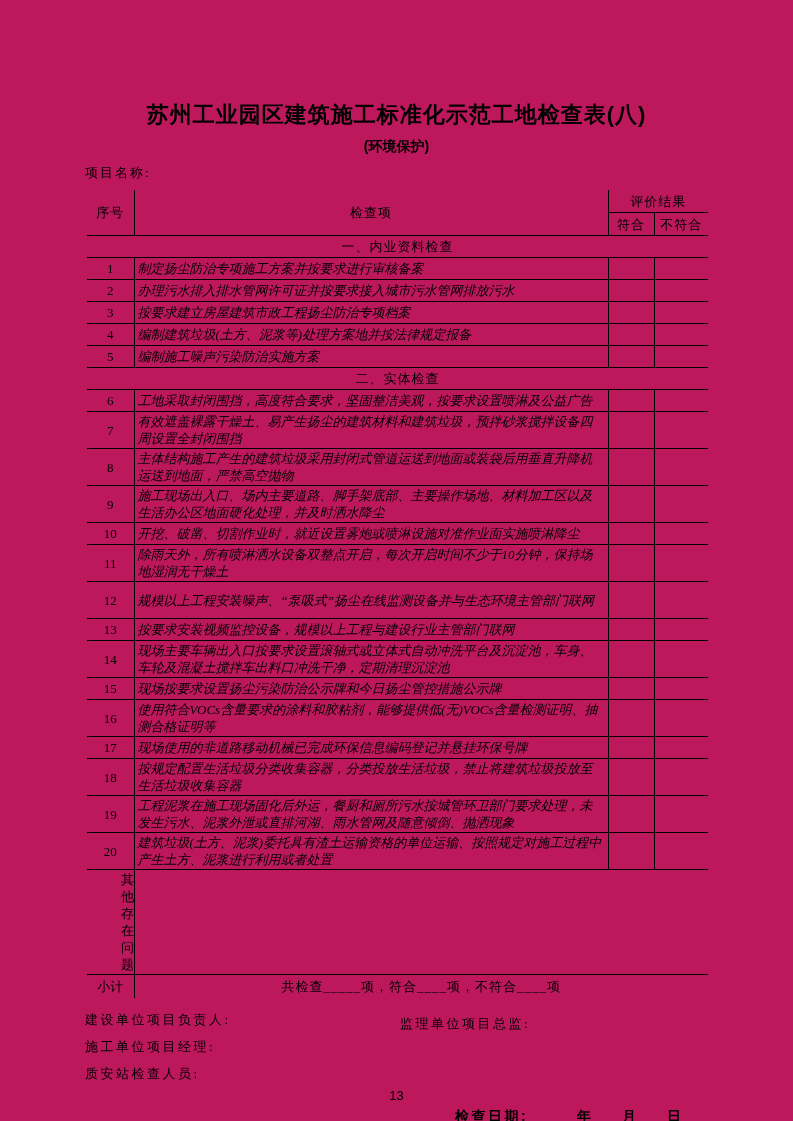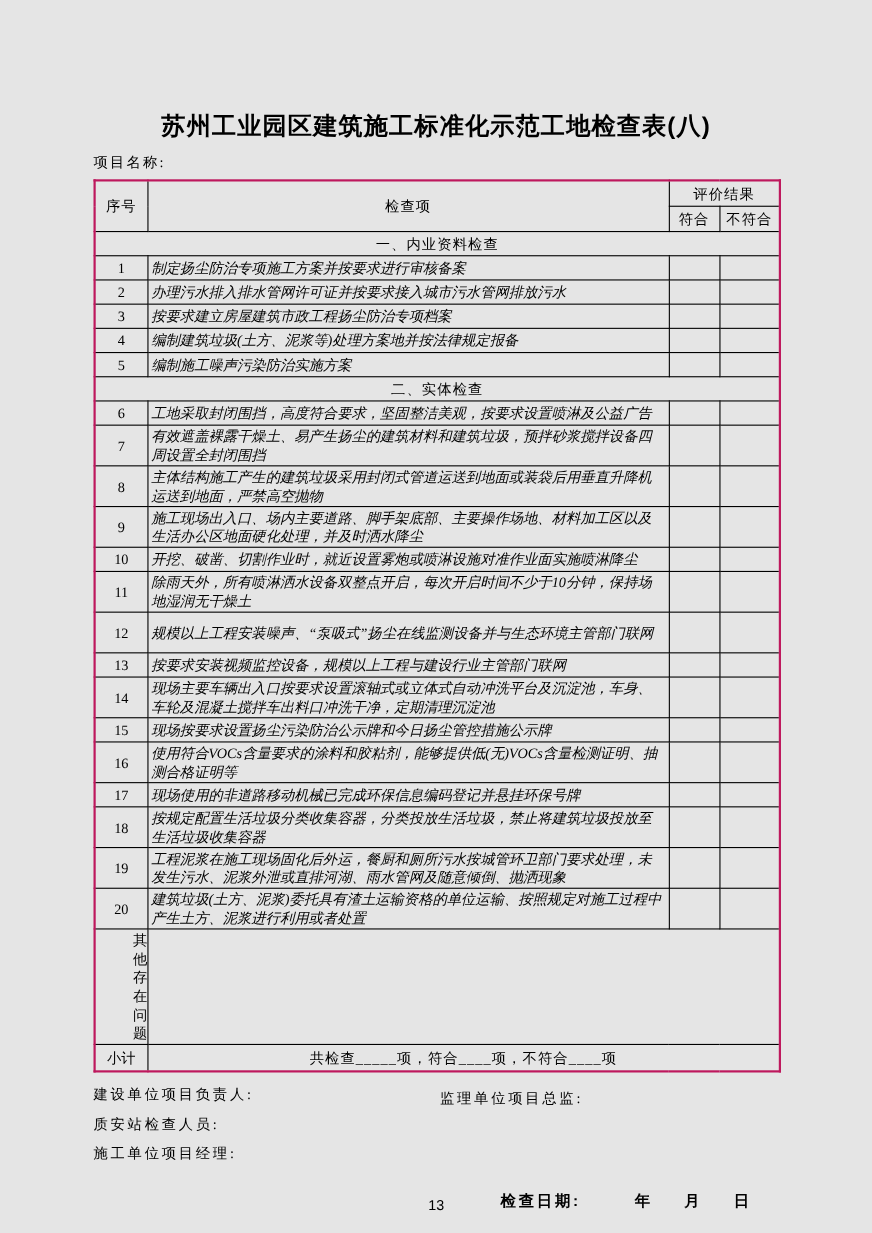--- a/index.html
+++ b/index.html
@@ -1,20 +1,20 @@
 <!DOCTYPE html>
 <html><head>
 <meta charset="utf-8">
 <style>
   html, body { margin: 0; padding: 0; background: #ffffff; }
   .page {
     position: relative;
     width: 793px;
     height: 1121px;
-    background: #e5e5e5;
+    background: #be185d;
     box-sizing: border-box;
     padding: 0 85px;
     font-family: "Liberation Serif", "DejaVu Serif", serif;
     color: #000;
     overflow: hidden;
   }
   .doc-title {
     margin-top: 101px;
     text-align: center;
     font-family: "Liberation Sans", "DejaVu Sans", sans-serif;
@@ -101,20 +101,21 @@
     font-size: 13px;
     font-family: "Liberation Sans", "DejaVu Sans", sans-serif;
   }
 </style>
 </head>
 <body>
 
 <div class="page">
 
   <div class="doc-title">苏州工业园区建筑施工标准化示范工地检查表(八)</div>
+  <div class="doc-subtitle">(环境保护)</div>
 
 
   <div class="project-name-line">项目名称:</div>
 
   <table class="check-table">
     <colgroup>
       <col style="width:48px">
       <col style="width:474px">
       <col style="width:46px">
       <col style="width:55px">
@@ -267,24 +268,24 @@
         </tr>
       </tbody>
   </table>
 
   <div class="footer-sign">
     <div class="sign-row">
       <span class="sign-builder">建设单位项目负责人:</span>
       <span class="sign-supervisor">监理单位项目总监:</span>
     </div>
     <div class="sign-row">
+      <span class="sign-builder">施工单位项目经理:</span>
+    </div>
+    <div class="sign-row">
       <span class="sign-builder">质安站检查人员:</span>
-    </div>
-    <div class="sign-row">
-      <span class="sign-builder">施工单位项目经理:</span>
     </div>
     <div class="date-row">
       <span class="date-label">检查日期:</span>
       <span class="date-year">年</span>
       <span class="date-month">月</span>
       <span class="date-day">日</span>
     </div>
   </div>
 
   <div class="page-number">13</div>

